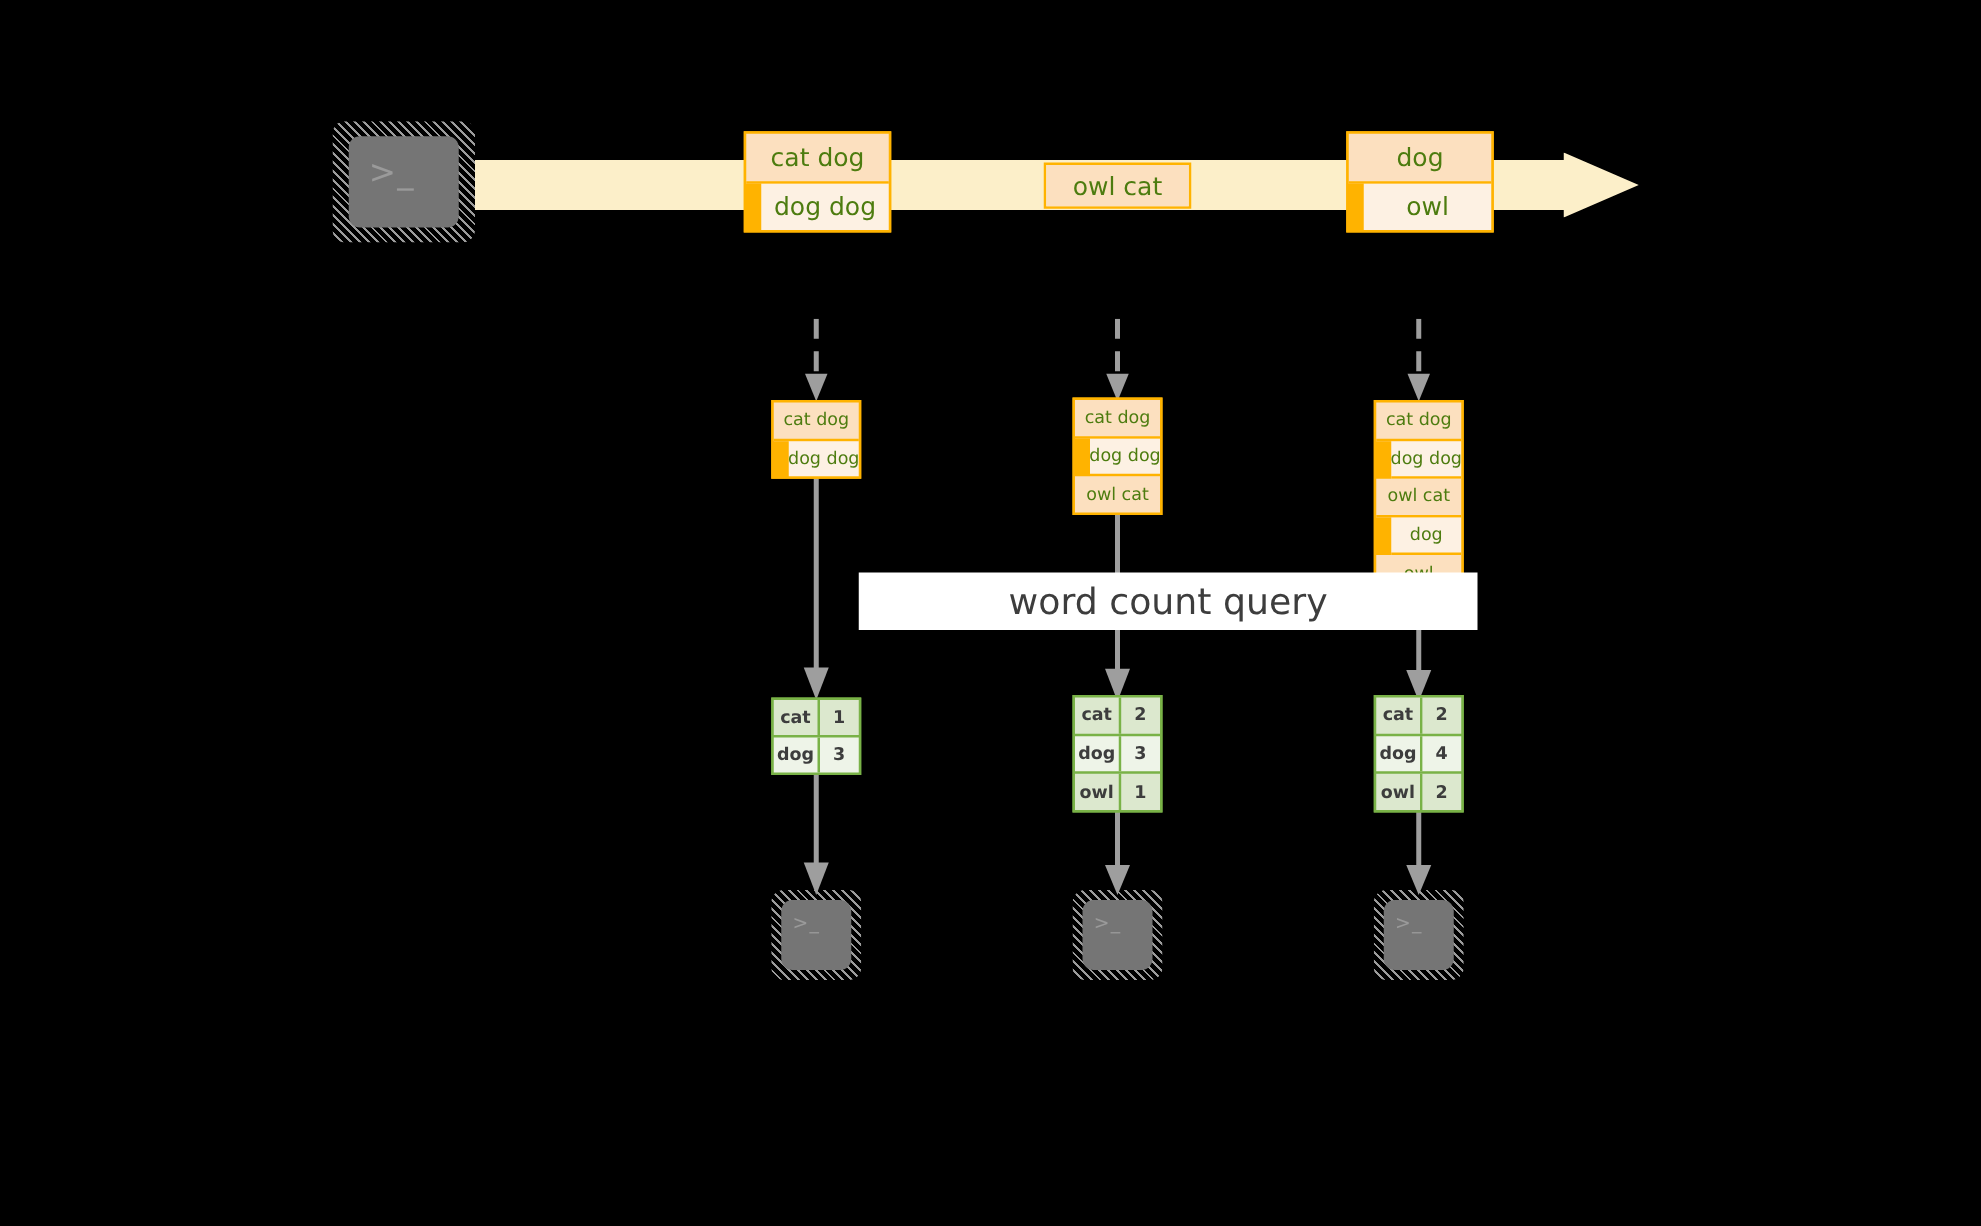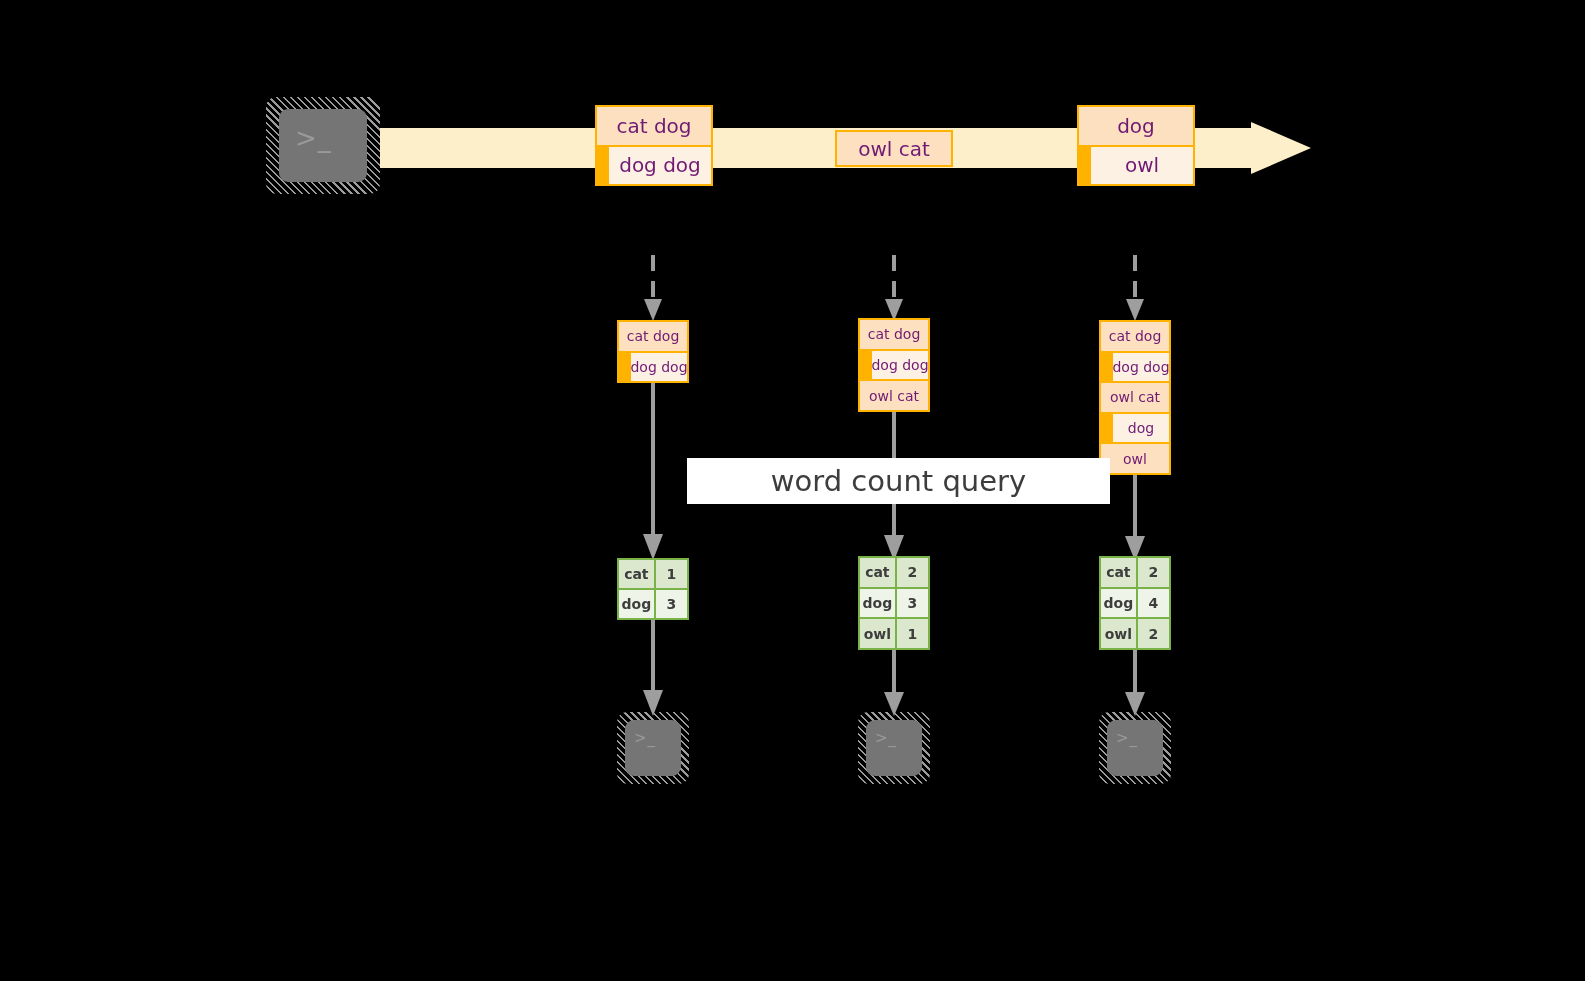--- a/index.html
+++ b/index.html
@@ -60,21 +60,21 @@
     display: flex;
     flex-direction: column;
     z-index: 5;
   }
   .obox .cell {
     box-sizing: border-box;
     flex: 1 1 auto;
     display: flex;
     align-items: center;
     justify-content: center;
-    color: #701a75;
+    color: #4d7c0f;
     background: #FCE0BF;
     border-bottom: 2px solid #FFB300;
     white-space: nowrap;
   }
   .obox .cell:last-child { border-bottom: none; }
   .obox .cell.alt { background: #FDF1E3; margin-left: 12px; }
 
   
   .gbox {
     position: absolute;
@@ -192,21 +192,21 @@
   </svg>
   <svg class="conn" style="left:879px; top:411px; width:30px; height:152px;" viewBox="0 0 30 152">
     <line x1="15" y1="0" x2="15" y2="130" stroke="#9E9E9E" stroke-width="4"></line>
     <path d="M15 150 L5 124 L25 124 Z" fill="#9E9E9E"></path>
   </svg>
   <svg class="conn" style="left:1120px; top:474px; width:30px; height:89px;" viewBox="0 0 30 89">
     <line x1="15" y1="0" x2="15" y2="68" stroke="#9E9E9E" stroke-width="4"></line>
     <path d="M15 87 L5 62 L25 62 Z" fill="#9E9E9E"></path>
   </svg>
 
-  <div class="query-label" style="left:687px; top:458px; width:423px; height:46px; font-size:29px;">
+  <div class="query-label" style="left:687px; top:458px; width:495px; height:46px; font-size:29px;">
     <span>word count query</span>
   </div>
 
   <div class="gbox" style="left:617px; top:558px; width:72px; height:62px; font-size:14px;">
     <div class="grow">
       <div class="gc word">cat</div>
       <div class="gc cnt">1</div>
     </div>
     <div class="grow alt">
       <div class="gc word">dog</div>

